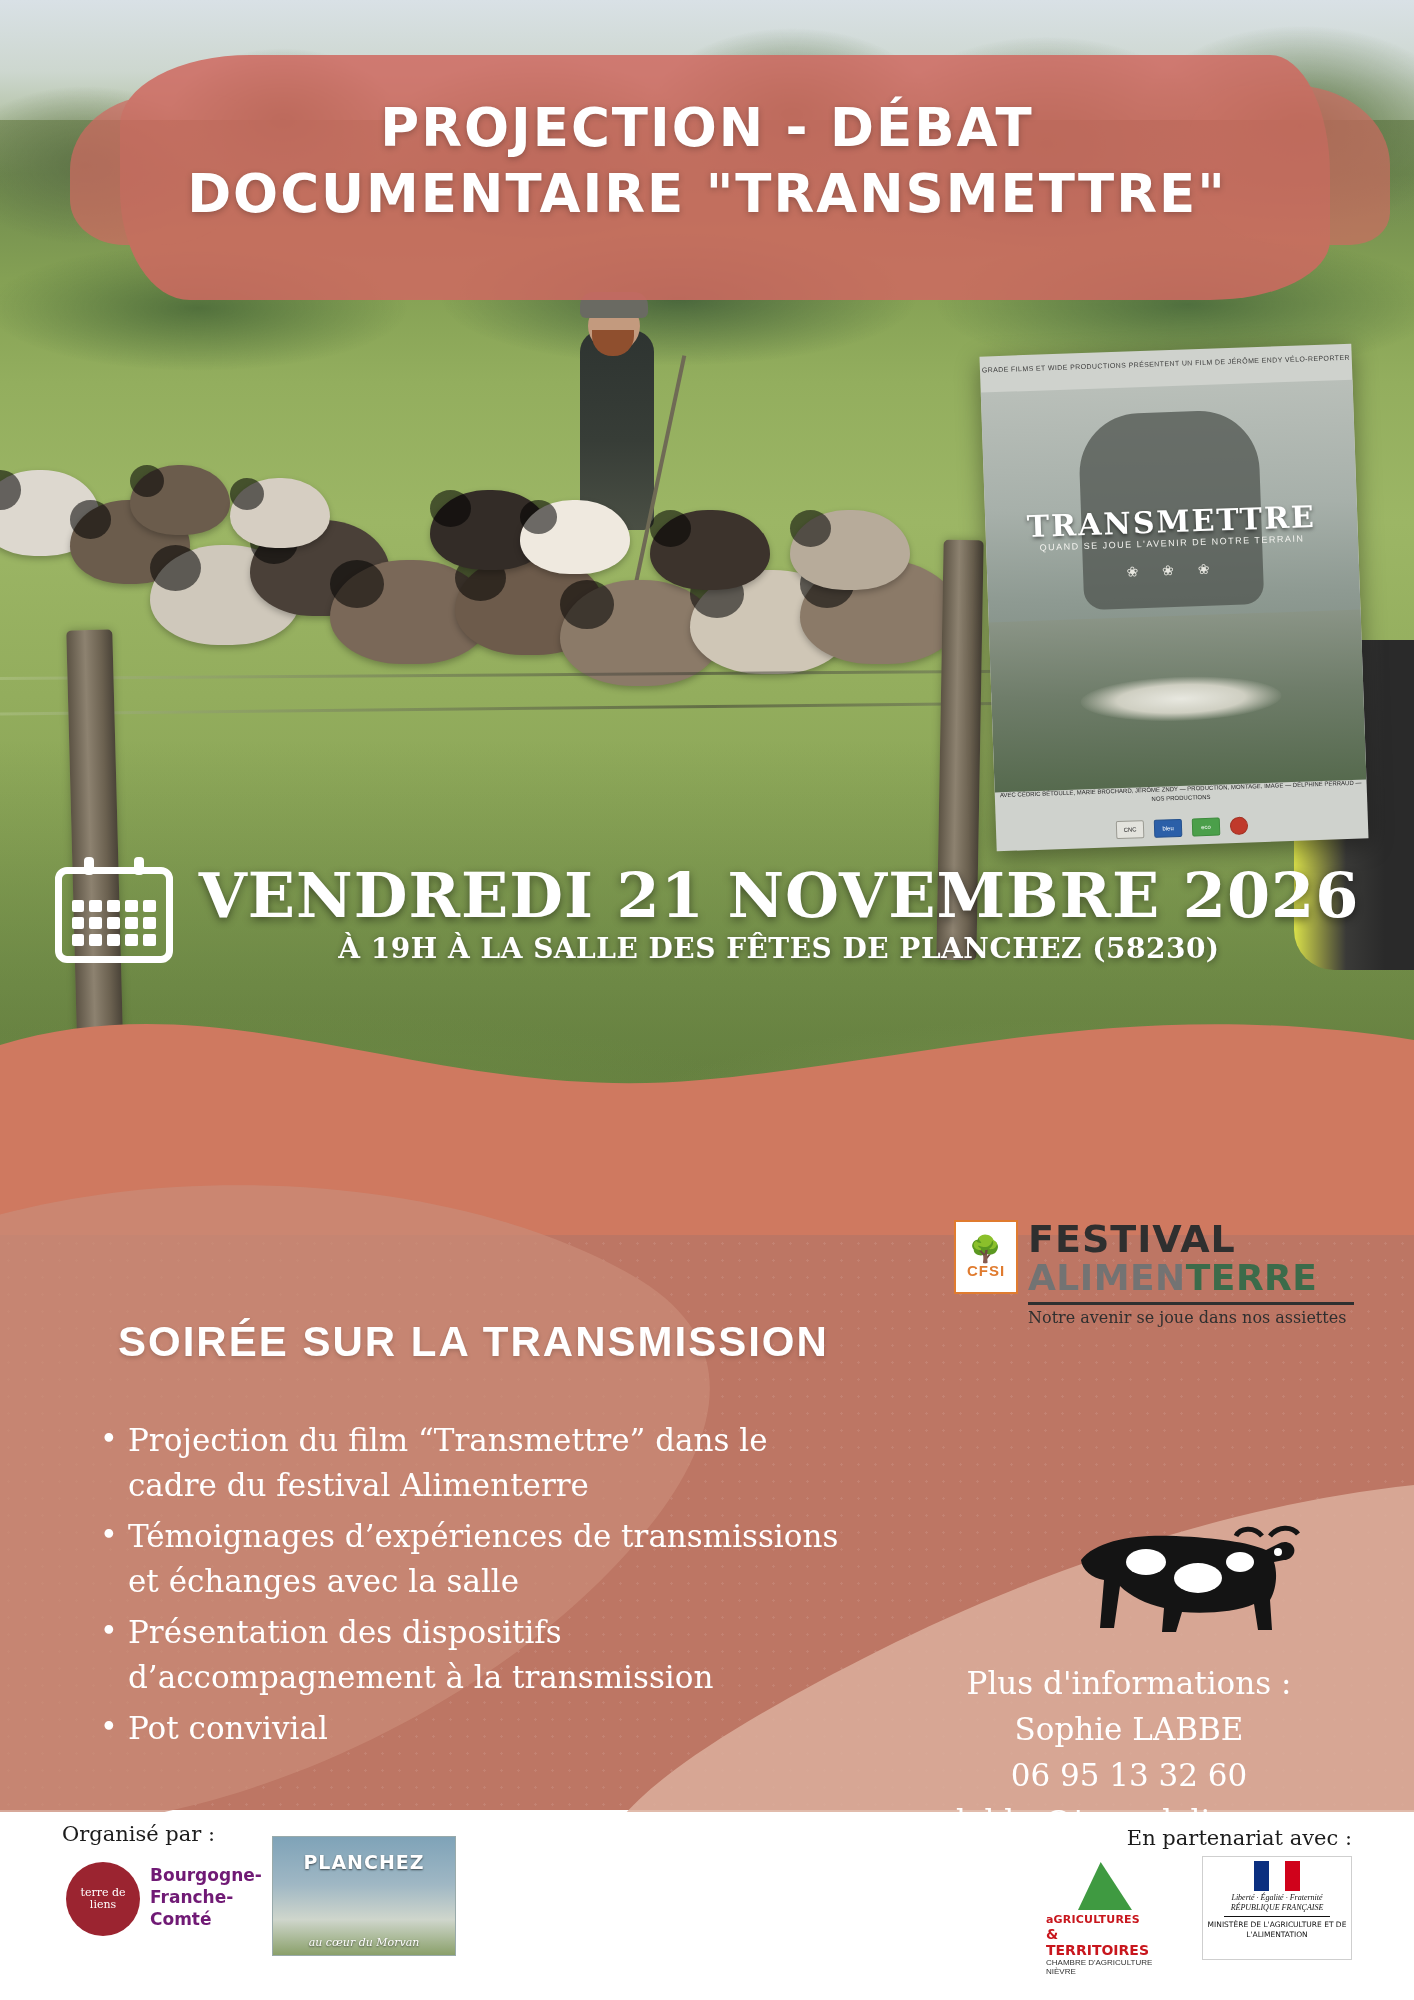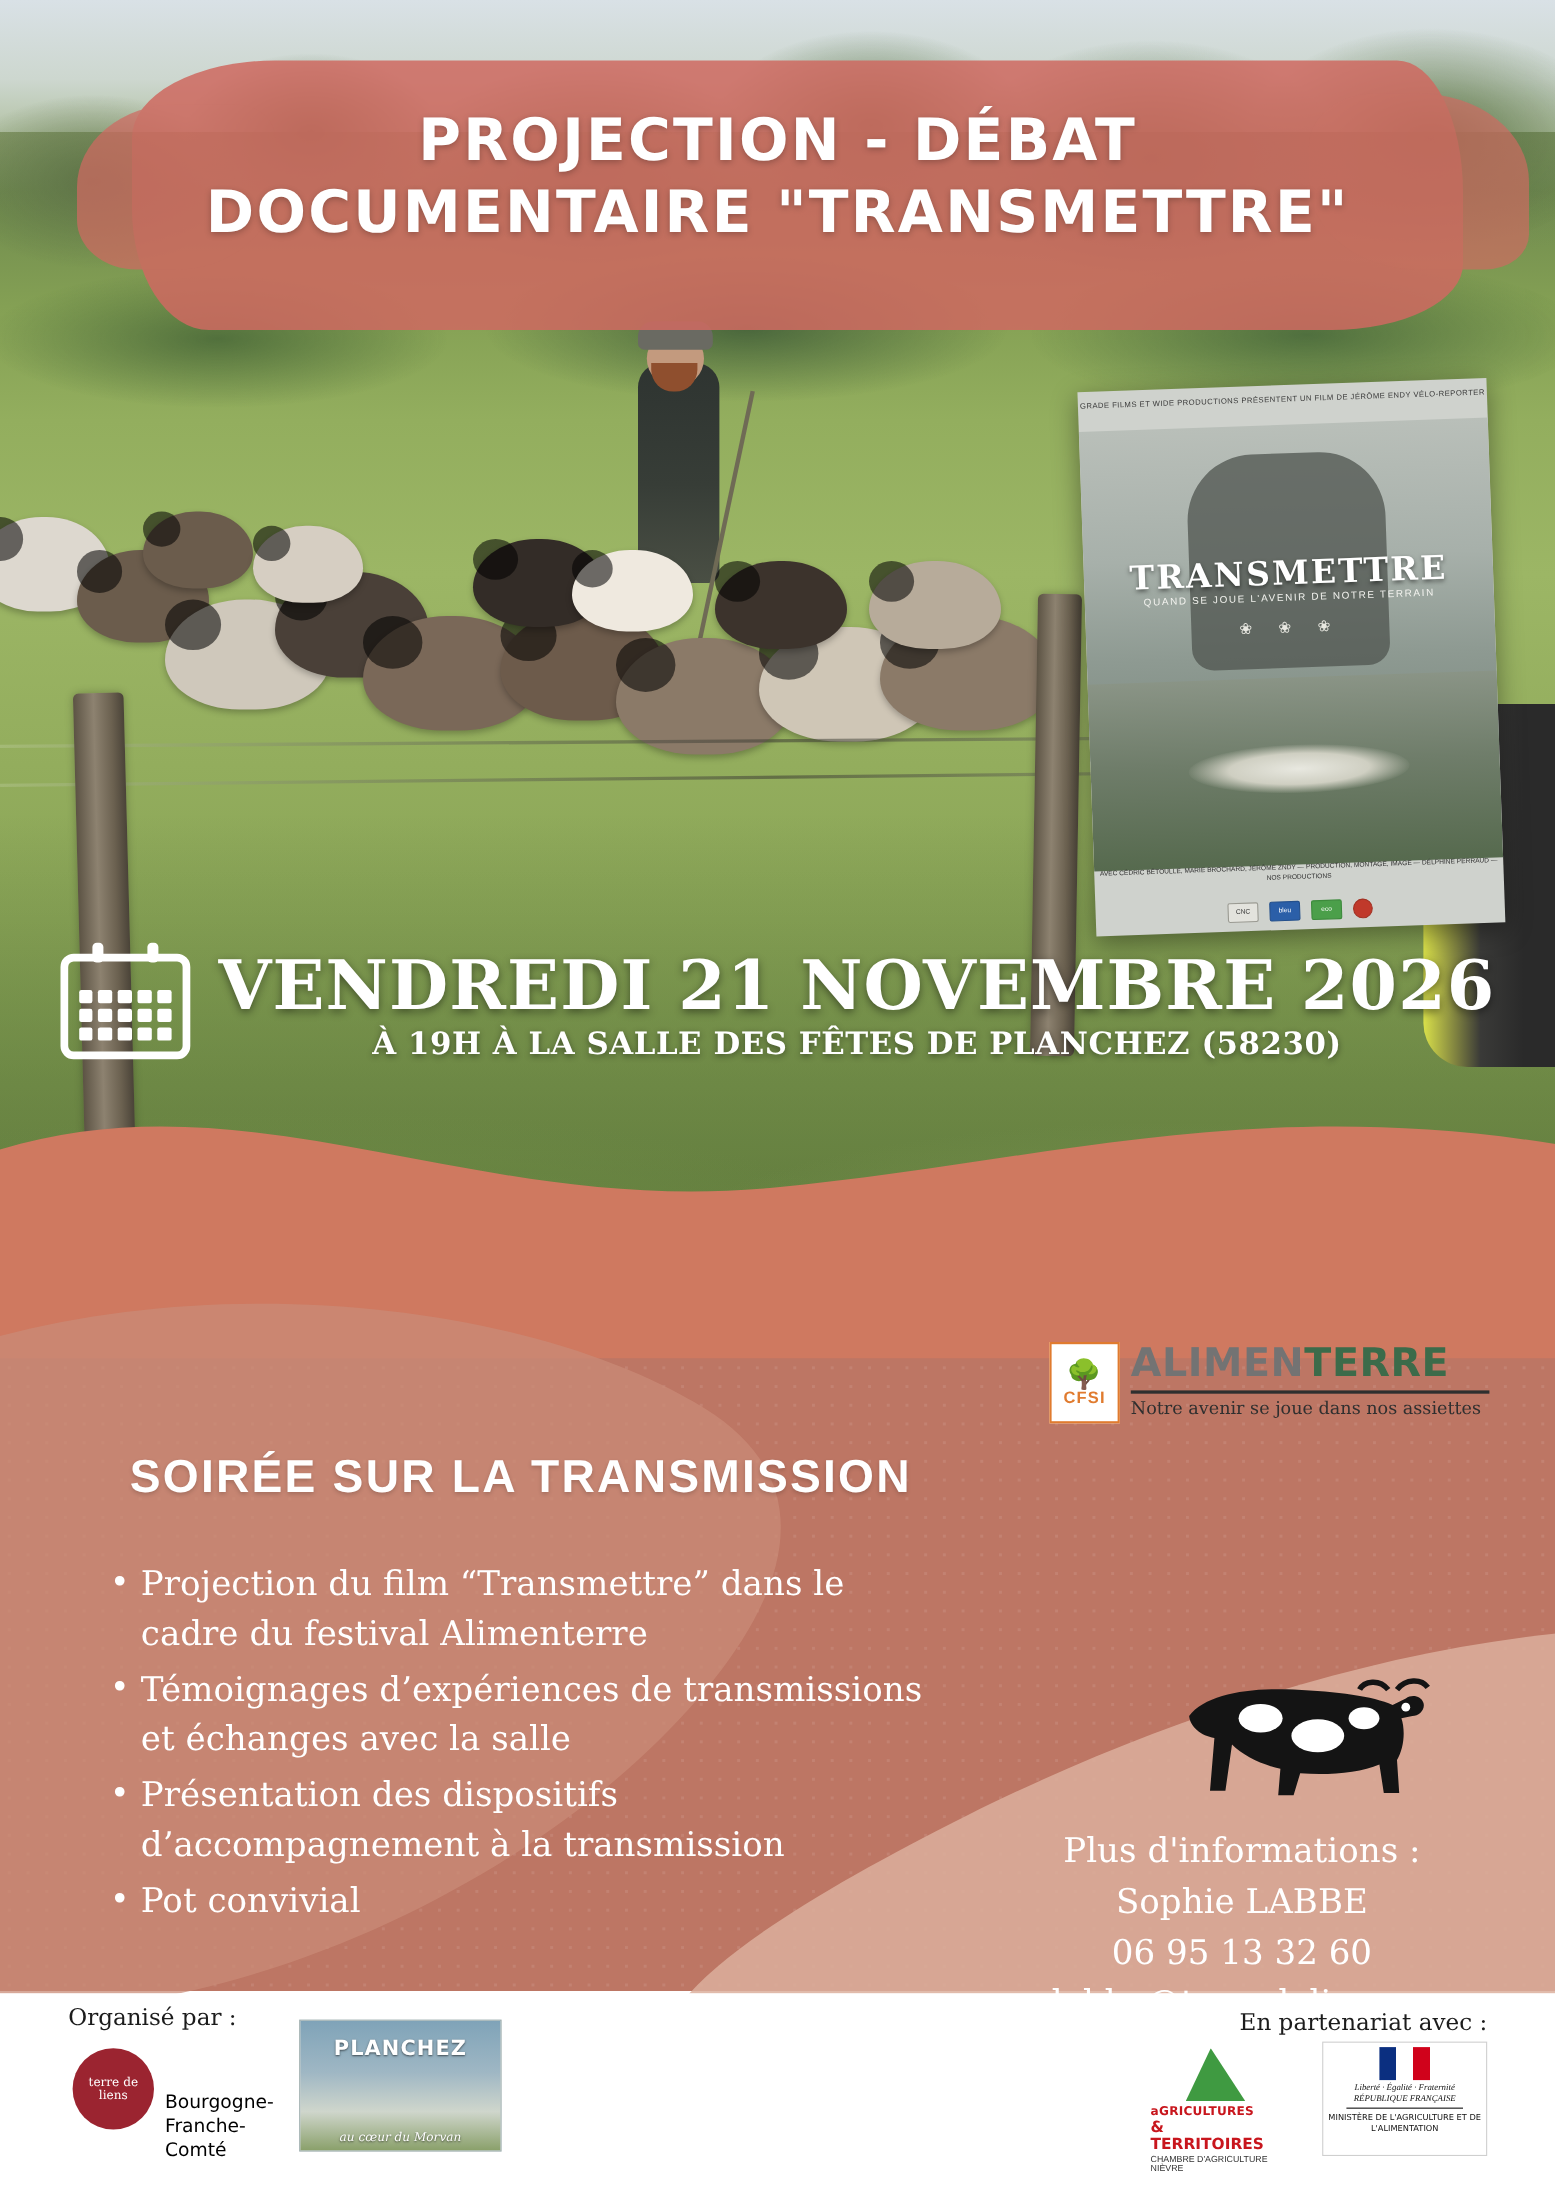--- a/index.html
+++ b/index.html
@@ -313,21 +313,21 @@
     position:absolute; left:62px; top:48px; width:82px; height:78px;
     display:flex; align-items:center; justify-content:center;
   }
   .tdl-circle {
     width:74px; height:74px; border-radius:50%;
     background:#9b2430; display:flex; align-items:center; justify-content:center;
     color:#fff; font-family:"DejaVu Serif", serif; font-size:11px; text-align:center; line-height:12px;
   }
   .bfc-text {
     position:absolute; left:150px; top:52px; font-family:"DejaVu Sans", sans-serif;
-    font-weight:normal; font-size:17px; line-height:22px; color:#000000;margin-top:36px;
+    font-weight:bold; font-size:17px; line-height:22px; color:#701a75;
   }
   .planchez {
     position:absolute; left:272px; top:24px; width:184px; height:120px;
     background:linear-gradient(to bottom,#7fa3b8 0%, #9fb7c4 40%, #cfd6cc 70%, #8aa06a 100%);
     border:1px solid #9aa;
   }
   .planchez-name {
     position:absolute; left:0; top:14px; width:100%; text-align:center;
     font-family:"DejaVu Sans", sans-serif; font-weight:bold; font-size:19px; color:#fff;
     letter-spacing:1px; text-shadow:0 1px 2px rgba(0,0,0,.6);
@@ -464,20 +464,21 @@
     <path d="M860,0 C640,10 420,90 260,170 C140,230 40,290 0,340 L860,340 Z" fill="#dcaf9c" opacity="0.85"></path>
   </svg>
 
   <div class="festival">
     <div class="fest-row">
       <div class="cfsi-box">
         <div class="cfsi-tree">🌳</div>
         <div class="cfsi-text">CFSI</div>
       </div>
       <div class="fest-words">
+        <div class="fest-1">FESTIVAL</div>
         <div class="fest-2">
           <span class="a">ALIMEN</span><span class="b">TERRE</span>
         </div>
         <div class="fest-rule"></div>
         <div class="fest-tag">Notre avenir se joue dans nos assiettes</div>
       </div>
     </div>
   </div>
 
   <div class="section-title">SOIRÉE SUR LA TRANSMISSION</div>

